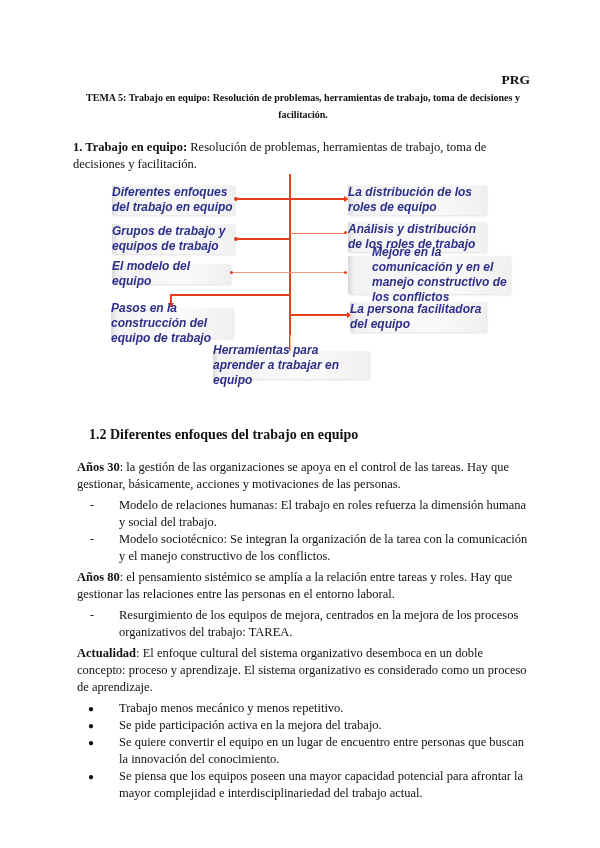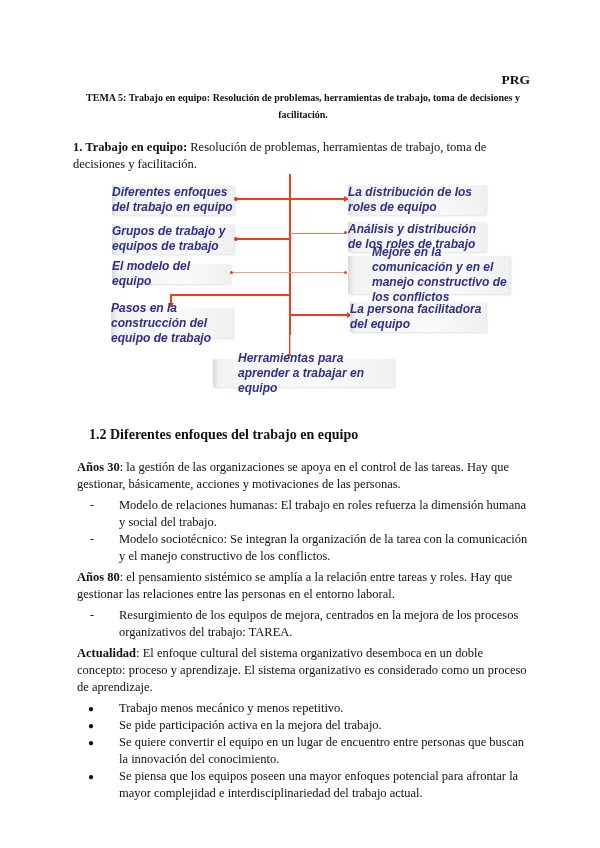--- a/index.html
+++ b/index.html
@@ -64,34 +64,34 @@
   <div class="box" style="left:112px;top:185px;width:122px;height:30px;">Diferentes enfoques del trabajo en equipo</div>
   <div class="box" style="left:112px;top:224px;width:122px;height:30px;">Grupos de trabajo y equipos de trabajo</div>
   <div class="box" style="left:112px;top:264px;width:118px;height:20px;">El modelo del equipo</div>
   <div class="box" style="left:111px;top:308px;width:122px;height:30px;">Pasos en la construcción del equipo de trabajo</div>
 
   <div class="box" style="left:348px;top:185px;width:138px;height:30px;">La distribución de los roles de equipo</div>
   <div class="box" style="left:348px;top:222px;width:138px;height:30px;">Análisis y distribución de los roles de trabajo</div>
   <div class="box" style="left:348px;top:256px;width:138px;height:38px;padding-left:24px;">Mejore en la comunicación y en el manejo constructivo de los conflictos</div>
   <div class="box" style="left:350px;top:302px;width:136px;height:30px;">La persona facilitadora del equipo</div>
 
-  <div class="box" style="left:213px;top:359px;width:156px;height:28px;padding-left:25px;">Herramientas para aprender a trabajar en equipo</div>
+  <div class="box" style="left:213px;top:351px;width:156px;height:28px;">Herramientas para aprender a trabajar en equipo</div>
 </div>
 
 <div class="s12">
   <h3>1.2 Diferentes enfoques del trabajo en equipo</h3>
   <p><b>Años 30</b><span>: la gestión de las organizaciones se apoya en el control de las tareas. Hay que gestionar, básicamente, acciones y motivaciones de las personas.</span></p>
   <ul>
     <li><span class="mk">-</span><span>Modelo de relaciones humanas: El trabajo en roles refuerza la dimensión humana y social del trabajo.</span></li>
     <li><span class="mk">-</span><span>Modelo sociotécnico: Se integran la organización de la tarea con la comunicación y el manejo constructivo de los conflictos.</span></li>
   </ul>
   <p><b>Años 80</b><span>: el pensamiento sistémico se amplía a la relación entre tareas y roles. Hay que gestionar las relaciones entre las personas en el entorno laboral.</span></p>
   <ul>
     <li><span class="mk">-</span><span>Resurgimiento de los equipos de mejora, centrados en la mejora de los procesos organizativos del trabajo: TAREA.</span></li>
   </ul>
   <p><b>Actualidad</b><span>: El enfoque cultural del sistema organizativo desemboca en un doble concepto: proceso y aprendizaje. El sistema organizativo es considerado como un proceso de aprendizaje.</span></p>
   <ul>
     <li class="bul"><span class="mk">●</span><span>Trabajo menos mecánico y menos repetitivo.</span></li>
     <li class="bul"><span class="mk">●</span><span>Se pide participación activa en la mejora del trabajo.</span></li>
     <li class="bul"><span class="mk">●</span><span>Se quiere convertir el equipo en un lugar de encuentro entre personas que buscan la innovación del conocimiento.</span></li>
-    <li class="bul"><span class="mk">●</span><span>Se piensa que los equipos poseen una mayor enfoques potencial para afrontar la mayor complejidad e interdisciplinariedad del trabajo actual.</span></li>
+    <li class="bul"><span class="mk">●</span><span>Se piensa que los equipos poseen una mayor capacidad potencial para afrontar la mayor complejidad e interdisciplinariedad del trabajo actual.</span></li>
   </ul>
 </div>
 
 </body></html>

